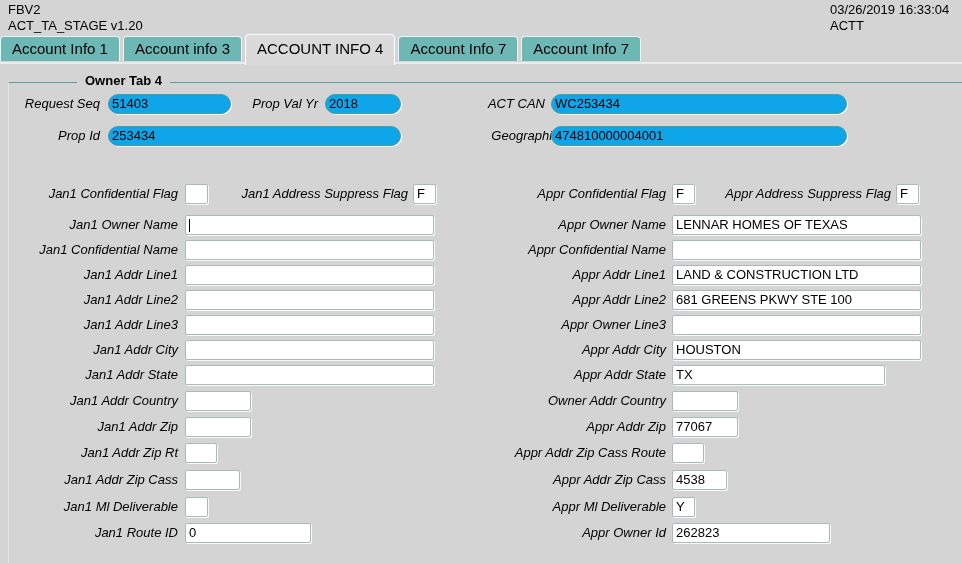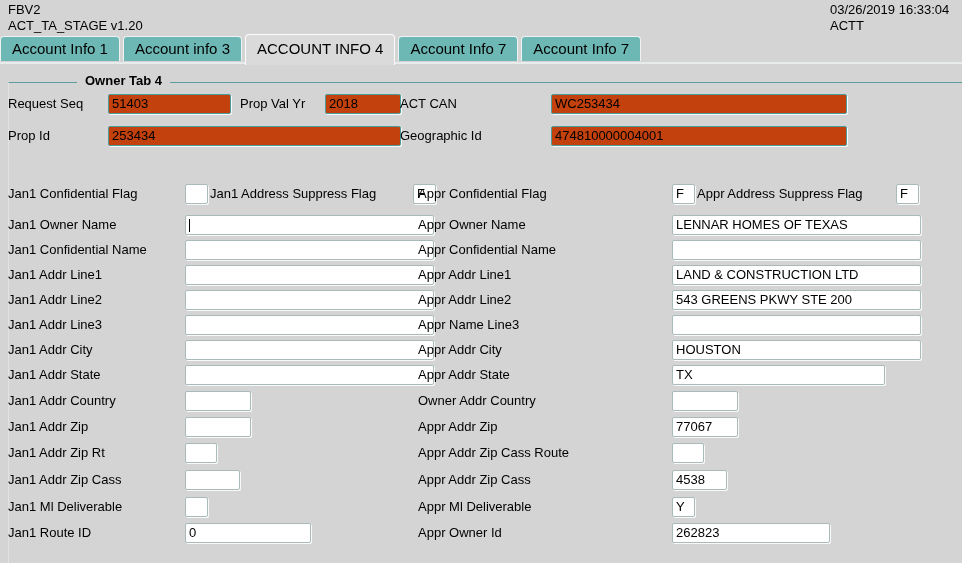--- a/index.html
+++ b/index.html
@@ -28,28 +28,28 @@
   
   .groupbox{
     position:absolute;left:8px;top:82px;width:958px;height:490px;
     border-top:1px solid #5f9e9e;border-left:1px solid #e2e2e2;
   }
   .legend{
     position:absolute;top:-10px;left:68px;background:#d4d4d4;
     padding:0 8px;font-weight:bold;white-space:nowrap;
   }
   
-  .lbl{position:absolute;height:20px;line-height:20px;text-align:left;white-space:nowrap;z-index:2;}
+  .lbl{position:absolute;height:20px;line-height:20px;text-align:right;white-space:nowrap;z-index:2;font-style:italic;}
   .inp{
     position:absolute;box-sizing:border-box;height:20px;line-height:18px;
     padding:0 3px;background:#fff;border:1px solid #a9baba;border-radius:2px;
     box-shadow:1px 1px 0 rgba(255,255,255,.85);
     font-size:13px;white-space:nowrap;overflow:hidden;z-index:2;
   }
-  .inp.dis{background:#c2410c;border-color:#4e9b9b;}
+  .inp.dis{background:#0ea5e9;border-color:#4e9b9b;border-radius:10px;}
   .caret{display:inline-block;width:1px;height:13px;background:#000;vertical-align:middle;}
 </style>
 </head>
 <body>
 
 <div class="hdr hdr-left">
   <div>FBV2</div>
   <div>ACT_TA_STAGE v1.20</div>
 </div>
 <div class="hdr hdr-right">
@@ -102,25 +102,25 @@
 <div class="inp" style="left:672px;top:240px;width:249px"></div>
 
 <div class="lbl" style="left:8px;top:265px;width:170px">Jan1 Addr Line1</div>
 <div class="inp" style="left:185px;top:265px;width:249px"></div>
 <div class="lbl" style="left:418px;top:265px;width:248px">Appr Addr Line1</div>
 <div class="inp" style="left:672px;top:265px;width:249px">LAND &amp; CONSTRUCTION LTD</div>
 
 <div class="lbl" style="left:8px;top:290px;width:170px">Jan1 Addr Line2</div>
 <div class="inp" style="left:185px;top:290px;width:249px"></div>
 <div class="lbl" style="left:418px;top:290px;width:248px">Appr Addr Line2</div>
-<div class="inp" style="left:672px;top:290px;width:249px">543 GREENS PKWY STE 200</div>
+<div class="inp" style="left:672px;top:290px;width:249px">681 GREENS PKWY STE 100</div>
 
 <div class="lbl" style="left:8px;top:315px;width:170px">Jan1 Addr Line3</div>
 <div class="inp" style="left:185px;top:315px;width:249px"></div>
-<div class="lbl" style="left:418px;top:315px;width:248px">Appr Name Line3</div>
+<div class="lbl" style="left:418px;top:315px;width:248px">Appr Owner Line3</div>
 <div class="inp" style="left:672px;top:315px;width:249px"></div>
 
 <div class="lbl" style="left:8px;top:340px;width:170px">Jan1 Addr City</div>
 <div class="inp" style="left:185px;top:340px;width:249px"></div>
 <div class="lbl" style="left:418px;top:340px;width:248px">Appr Addr City</div>
 <div class="inp" style="left:672px;top:340px;width:249px">HOUSTON</div>
 
 <div class="lbl" style="left:8px;top:365px;width:170px">Jan1 Addr State</div>
 <div class="inp" style="left:185px;top:365px;width:249px"></div>
 <div class="lbl" style="left:418px;top:365px;width:248px">Appr Addr State</div>

